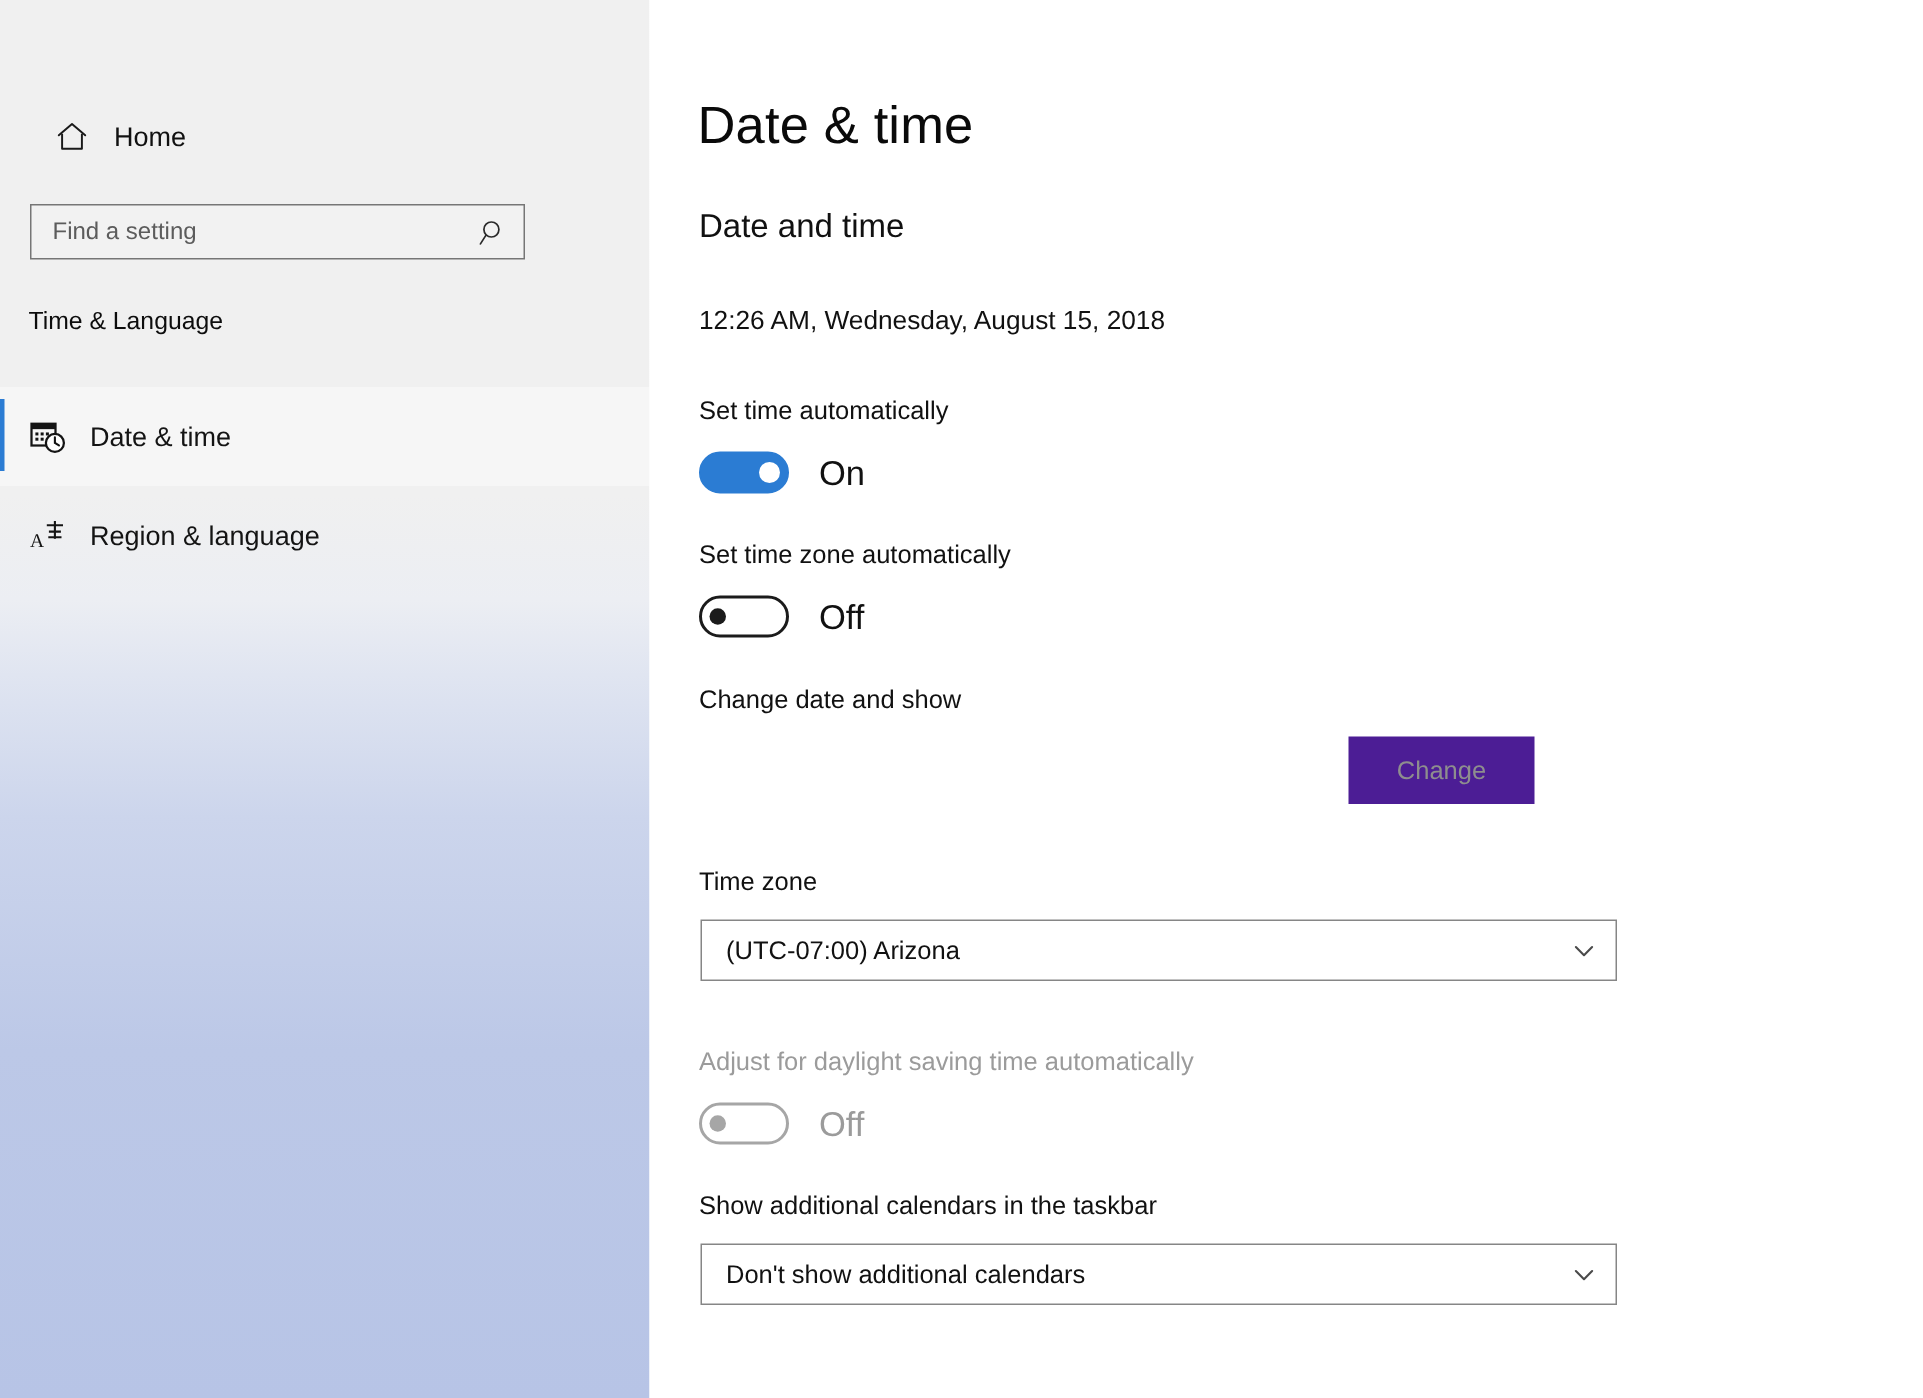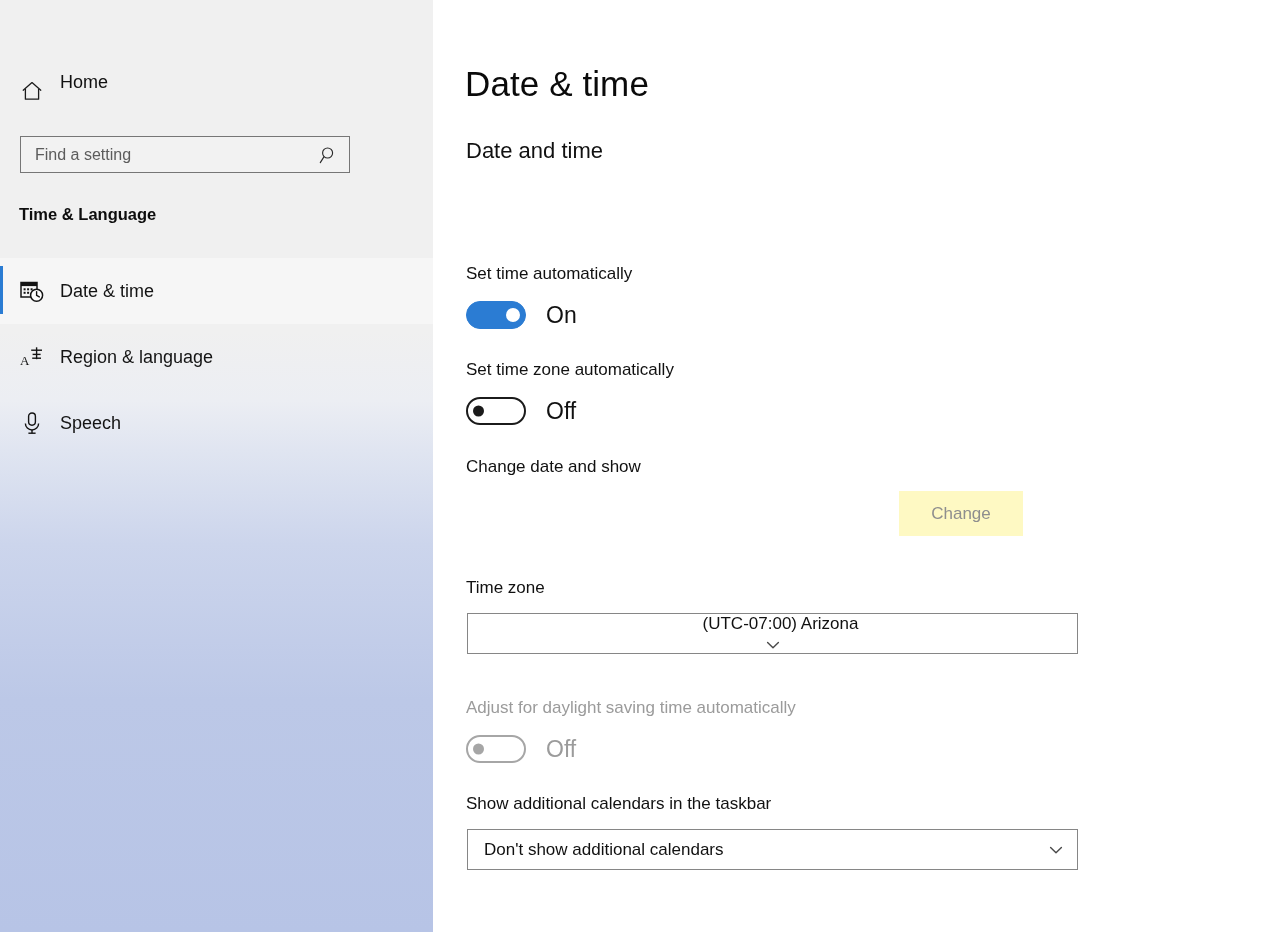--- a/index.html
+++ b/index.html
@@ -61,25 +61,26 @@
         #f0f0f0 330px,
         #eceef3 400px,
         #e0e5f1 450px,
         #ccd5ec 545px,
         #bcc8e7 700px,
         #b7c4e6 932px);
   }
 
   .home-row {
     position: absolute;
-    left: 0;
+    left: 16px;
     top: 72px;
     width: 433px;
     height: 38px;
     display: flex;
+    align-items: center;
     cursor: default;
   }
   .home-icon {
     width: 44px;
     display: flex;
     align-items: center;
     justify-content: center;
     margin-left: 10px;
   }
   .home-label {
@@ -117,21 +118,21 @@
     display: flex;
     align-items: center;
     justify-content: center;
   }
 
   .group-heading {
     position: absolute;
     left: 19px;
     top: 205px;
     font-size: 16.5px;
-    font-weight: bold;
+    font-weight: normal;
     color: #0d0d0d;
   }
 
   .nav-list {
     position: absolute;
     left: 0;
     top: 258px;
     width: 433px;
   }
   .nav-item {
@@ -274,41 +275,41 @@
   }
   .toggle-state.disabled { color: #9b9b9b; }
 
   
   .change-button {
     position: absolute;
     left: 466px;
     top: 491px;
     width: 124px;
     height: 45px;
-    background: #fef9c3;
+    background: #4c1d95;
     border: 0;
     color: #8e8e8e;
     font-family: "Liberation Sans", sans-serif;
     font-size: 17px;
     cursor: default;
   }
 
   
   .combo {
     position: absolute;
     left: 34px;
     width: 611px;
     height: 41px;
     background: #ffffff;
     border: 1.6px solid #868686;
     display: flex;
     align-items: center;
     cursor: default;
   }
-  .combo-timezone  { top: 613px; flex-direction: column; }
+  .combo-timezone  { top: 613px; }
   .combo-calendars { top: 829px; }
 
   .combo-value {
     flex: 1;
     font-size: 17px;
     color: #111111;
     padding-left: 16px;
   }
   .combo-chevron {
     width: 42px;
@@ -393,40 +394,29 @@
             <text x="1" y="20.5" font-family="Liberation Serif, serif" font-size="13" fill="#141414">A</text>
             <path d="M12.2 6.2 L23 6.2" stroke="#141414" stroke-width="1.4" fill="none"></path>
             <path d="M17.6 3.3 L17.6 15.2" stroke="#141414" stroke-width="1.4" fill="none"></path>
             <path d="M13.6 10.4 L21.6 10.4" stroke="#141414" stroke-width="1.4" fill="none"></path>
             <path d="M13.2 14.2 L22 14.2" stroke="#141414" stroke-width="1.4" fill="none"></path>
           </svg>
         </span>
         <span class="nav-label">Region &amp; language</span>
       </div>
 
-      <div class="nav-item">
-        <span class="sel-bar"></span>
-        <span class="nav-icon">
-          <svg width="26" height="26" viewBox="0 0 26 26" aria-hidden="true">
-            <rect x="9.6" y="3" width="6.8" height="12.2" rx="3.4" fill="none" stroke="#141414" stroke-width="1.4"></rect>
-            <path d="M6.4 13.4 a6.6 6.6 0 0 0 13.2 0" fill="none" stroke="#141414" stroke-width="1.4"></path>
-            <path d="M13 20 L13 23.2" stroke="#141414" stroke-width="1.4" fill="none"></path>
-            <path d="M9.4 23.2 L16.6 23.2" stroke="#141414" stroke-width="1.4" fill="none"></path>
-          </svg>
-        </span>
-        <span class="nav-label">Speech</span>
-      </div>
 
     </div>
   </div>
 
   <div class="main">
 
     <h1 class="page-title">Date &amp; time</h1>
     <h2 class="section-title">Date and time</h2>
+    <div class="datetime-readout">12:26 AM, Wednesday, August 15, 2018</div>
 
     <div class="field-label lbl-set-time">Set time automatically</div>
     <div class="toggle-row row-set-time">
       <div class="toggle on">
         <span class="knob"></span>
       </div>
       <span class="toggle-state">On</span>
     </div>
 
     <div class="field-label lbl-set-tz">Set time zone automatically</div>

